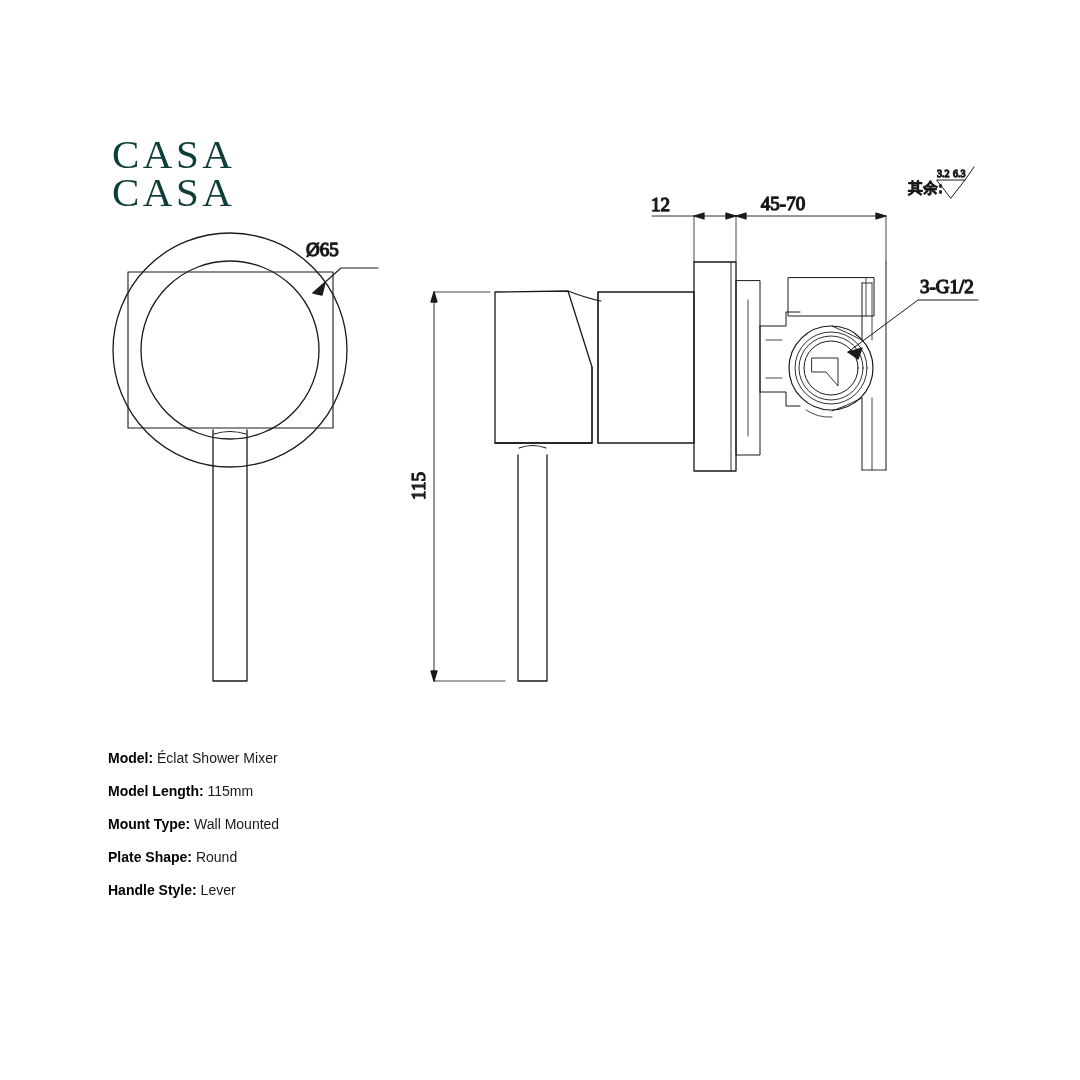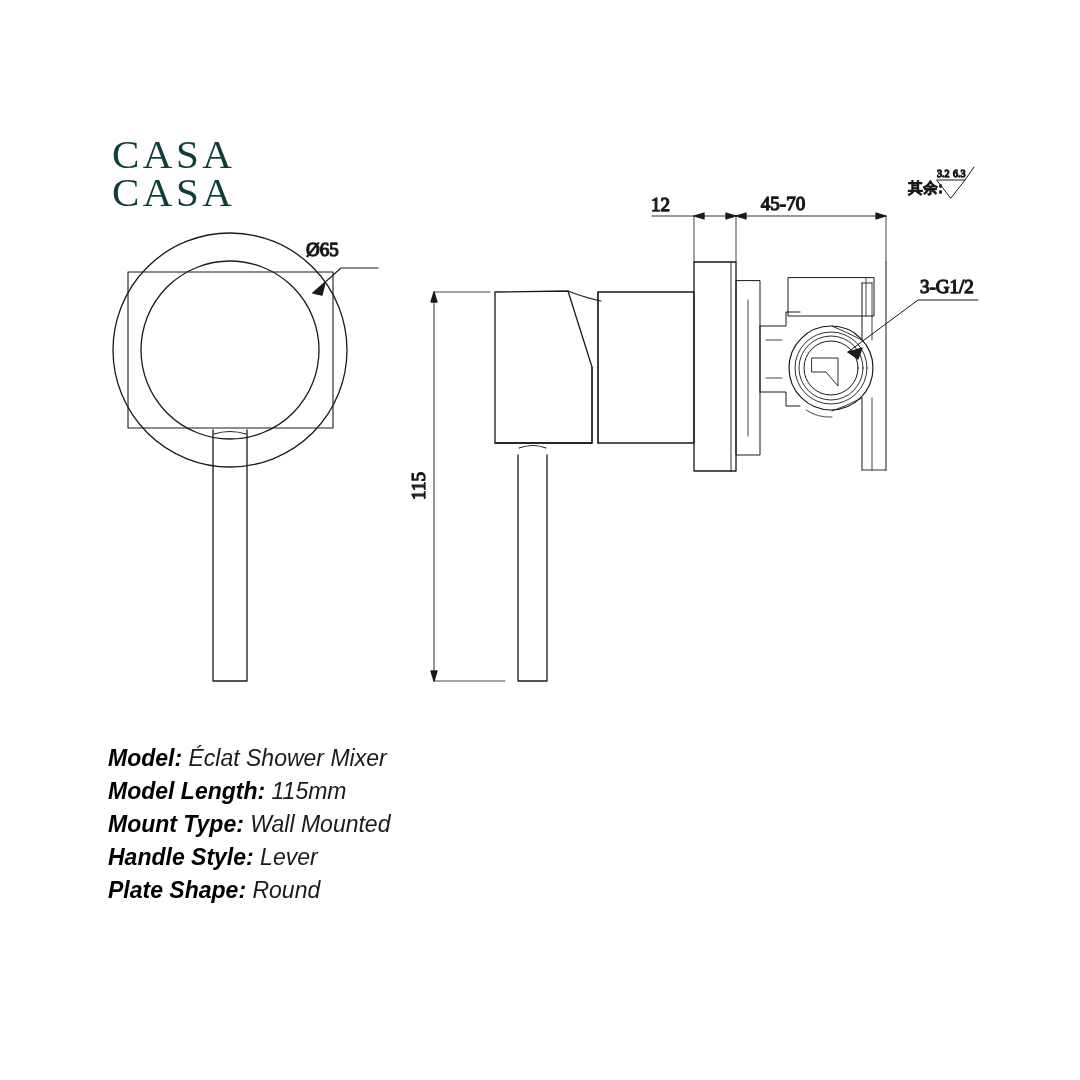--- a/index.html
+++ b/index.html
@@ -47,25 +47,24 @@
   }
 
   
   #specs {
     position: absolute;
     left: 108px;
     top: 742px;
     width: 560px;
   }
   .spec-row {
-    font-size: 23px;
+    font-size: 14px;
     line-height: 33px;
     color: #111111;
     white-space: nowrap;
-    font-style: italic;
   }
   .spec-label {
     font-weight: bold;
     color: #000000;
   }
   .spec-value {
     font-weight: 400;
     color: #1a1a1a;
   }
 
@@ -211,22 +210,22 @@
     </div>
     <div class="spec-row">
       <span class="spec-label">Model Length:</span>
       <span class="spec-value">115mm</span>
     </div>
     <div class="spec-row">
       <span class="spec-label">Mount Type:</span>
       <span class="spec-value">Wall Mounted</span>
     </div>
     <div class="spec-row">
+      <span class="spec-label">Plate Shape:</span>
+      <span class="spec-value">Round</span>
+    </div>
+    <div class="spec-row">
       <span class="spec-label">Handle Style:</span>
       <span class="spec-value">Lever</span>
     </div>
-    <div class="spec-row">
-      <span class="spec-label">Plate Shape:</span>
-      <span class="spec-value">Round</span>
-    </div>
   </div>
 
 </div>
 
 </body></html>

